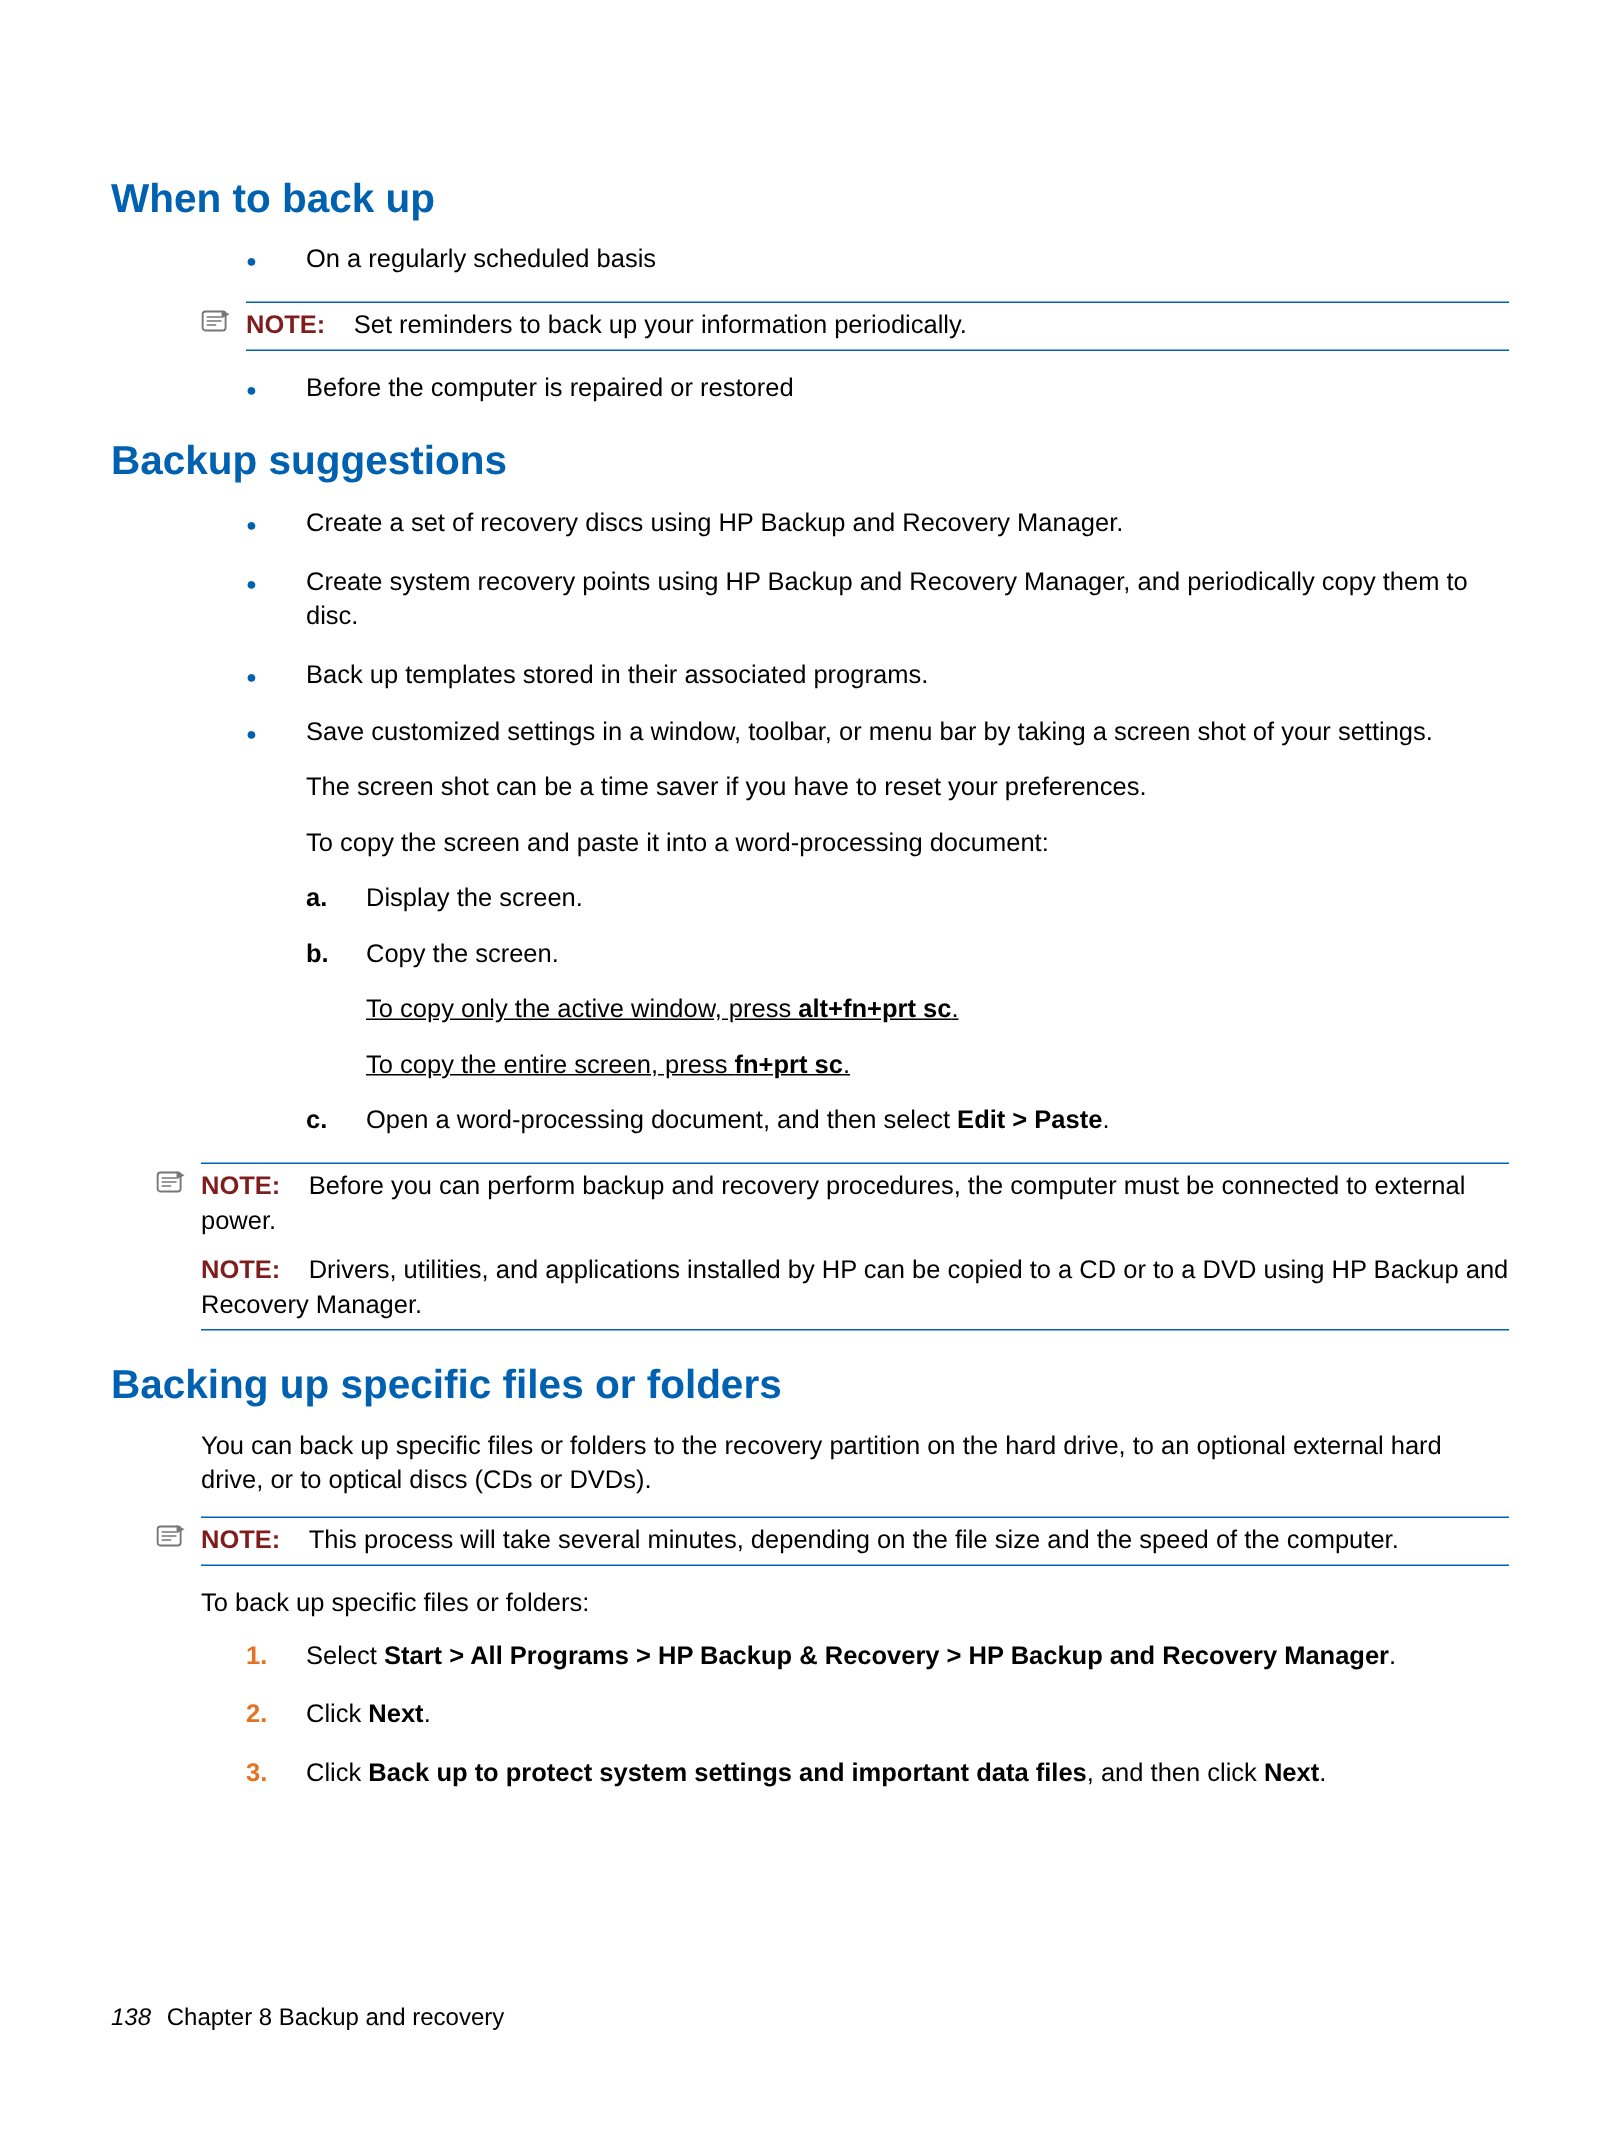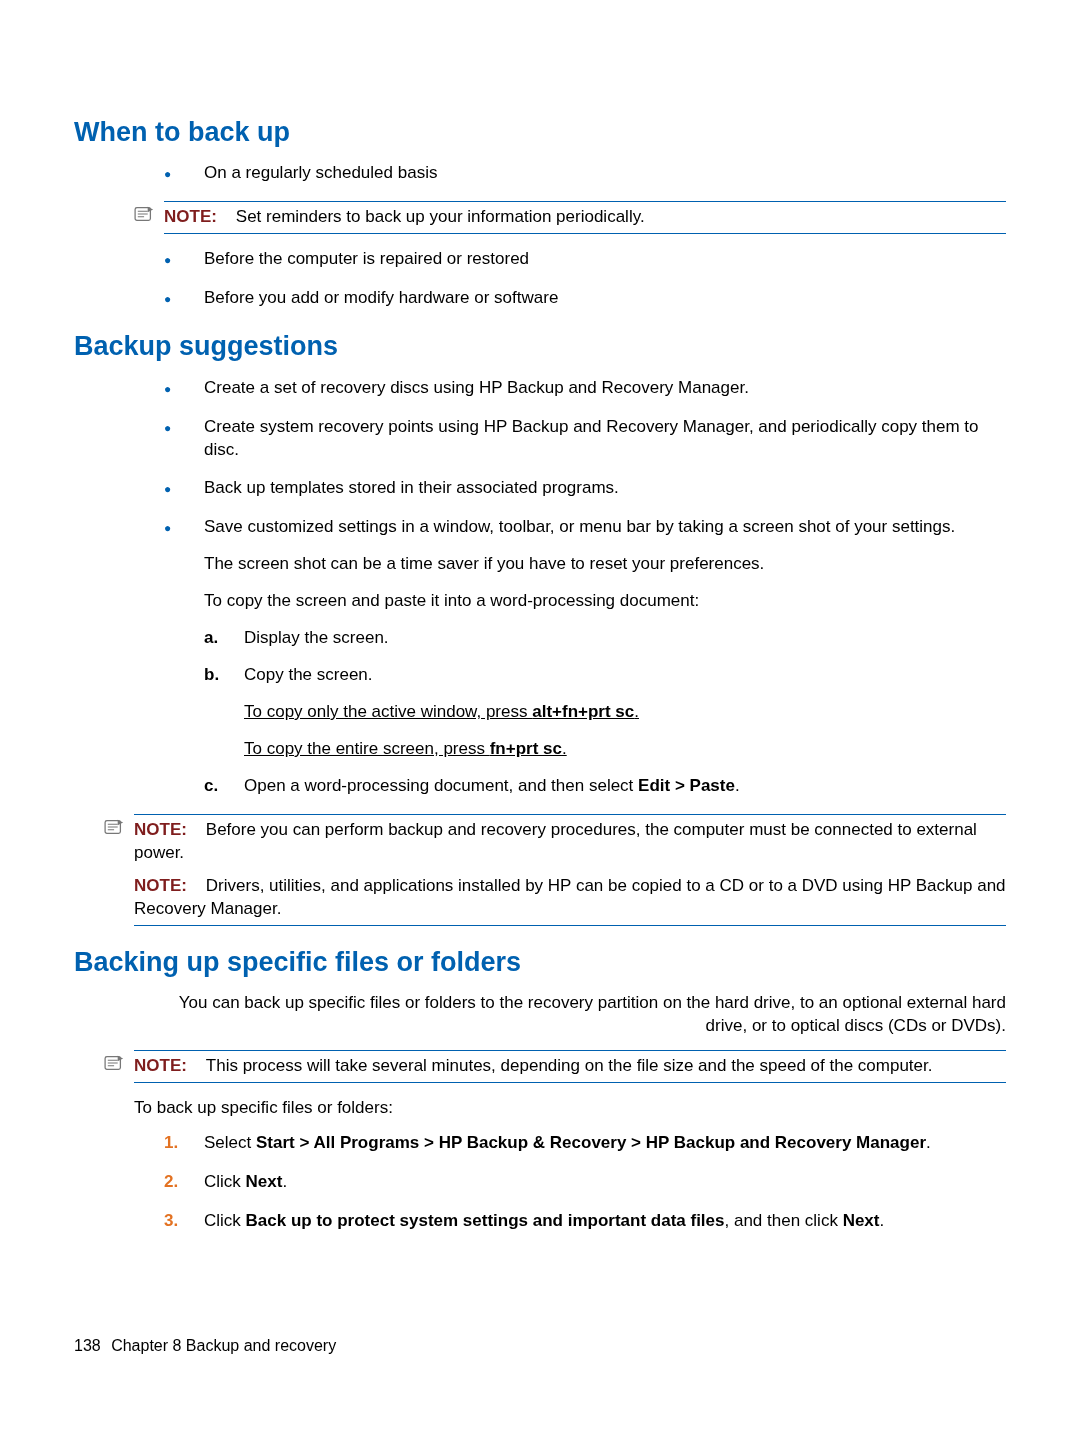--- a/index.html
+++ b/index.html
@@ -46,21 +46,21 @@
     width: 22px; height: 18px;
   }
   .note-box .icon svg { width: 22px; height: 18px; }
   .note-label { color: #7f1d1d; font-weight: bold; }
   .note-para { margin-top: 10px; }
   .b { font-weight: bold; }
   .footer {
     position: absolute; left: 74px; bottom: 80px;
     font-size: 16px;
   }
-  .footer .pg { margin-right: 6px; }
+  .footer .pg { margin-right: 6px; font-style: italic; }
   .shortcut-sub { margin: 14px 0 0 0; text-decoration: underline; }
 </style>
 </head>
 <body>
 
 <div class="h2">When to back up</div>
 <ul class="bullets">
   <li>On a regularly scheduled basis</li>
 </ul>
 <div class="note-box inset">
@@ -69,21 +69,20 @@
         <rect x="1" y="3" width="17" height="14" rx="2" fill="none" stroke="#777" stroke-width="1.4"></rect>
         <path d="M4 7h11M4 10h11M4 13h7" stroke="#777" stroke-width="1.2"></path>
         <path d="M15 2l6 3-6 3z" fill="#777"></path>
       </svg>
   </span>
   <span class="note-label">NOTE:</span>
   <span>&nbsp;&nbsp;&nbsp;</span><span>Set reminders to back up your information periodically.</span>
 </div>
 <ul class="bullets">
   <li>Before the computer is repaired or restored</li>
-  <li>Before you add or modify hardware or software</li>
 </ul>
 
 <div class="h2">Backup suggestions</div>
 <ul class="bullets">
   <li>Create a set of recovery discs using HP Backup and Recovery Manager.</li>
   <li>Create system recovery points using HP Backup and Recovery Manager, and periodically copy them to disc.</li>
   <li>Back up templates stored in their associated programs.</li>
   <li>
     <span>Save customized settings in a window, toolbar, or menu bar by taking a screen shot of your settings.</span>
     <p class="sub-para">The screen shot can be a time saver if you have to reset your preferences.</p>
@@ -120,21 +119,21 @@
   </span>
   <span class="note-label">NOTE:</span>
   <span>&nbsp;&nbsp;&nbsp;</span><span>Before you can perform backup and recovery procedures, the computer must be connected to external power.</span>
   <p class="note-para">
     <span class="note-label">NOTE:</span>
     <span>&nbsp;&nbsp;&nbsp;</span><span>Drivers, utilities, and applications installed by HP can be copied to a CD or to a DVD using HP Backup and Recovery Manager.</span>
   </p>
 </div>
 
 <div class="h2">Backing up specific files or folders</div>
-<p class="body-indent" style="margin-top:10px;text-align:right;">You can back up specific files or folders to the recovery partition on the hard drive, to an optional external hard drive, or to optical discs (CDs or DVDs).</p>
+<p class="body-indent" style="margin-top:10px;">You can back up specific files or folders to the recovery partition on the hard drive, to an optional external hard drive, or to optical discs (CDs or DVDs).</p>
 <div class="note-box" style="margin-top:12px;">
   <span class="icon">
     <svg viewBox="0 0 24 20">
         <rect x="1" y="3" width="17" height="14" rx="2" fill="none" stroke="#777" stroke-width="1.4"></rect>
         <path d="M4 7h11M4 10h11M4 13h7" stroke="#777" stroke-width="1.2"></path>
         <path d="M15 2l6 3-6 3z" fill="#777"></path>
       </svg>
   </span>
   <span class="note-label">NOTE:</span>
   <span>&nbsp;&nbsp;&nbsp;</span><span>This process will take several minutes, depending on the file size and the speed of the computer.</span>

